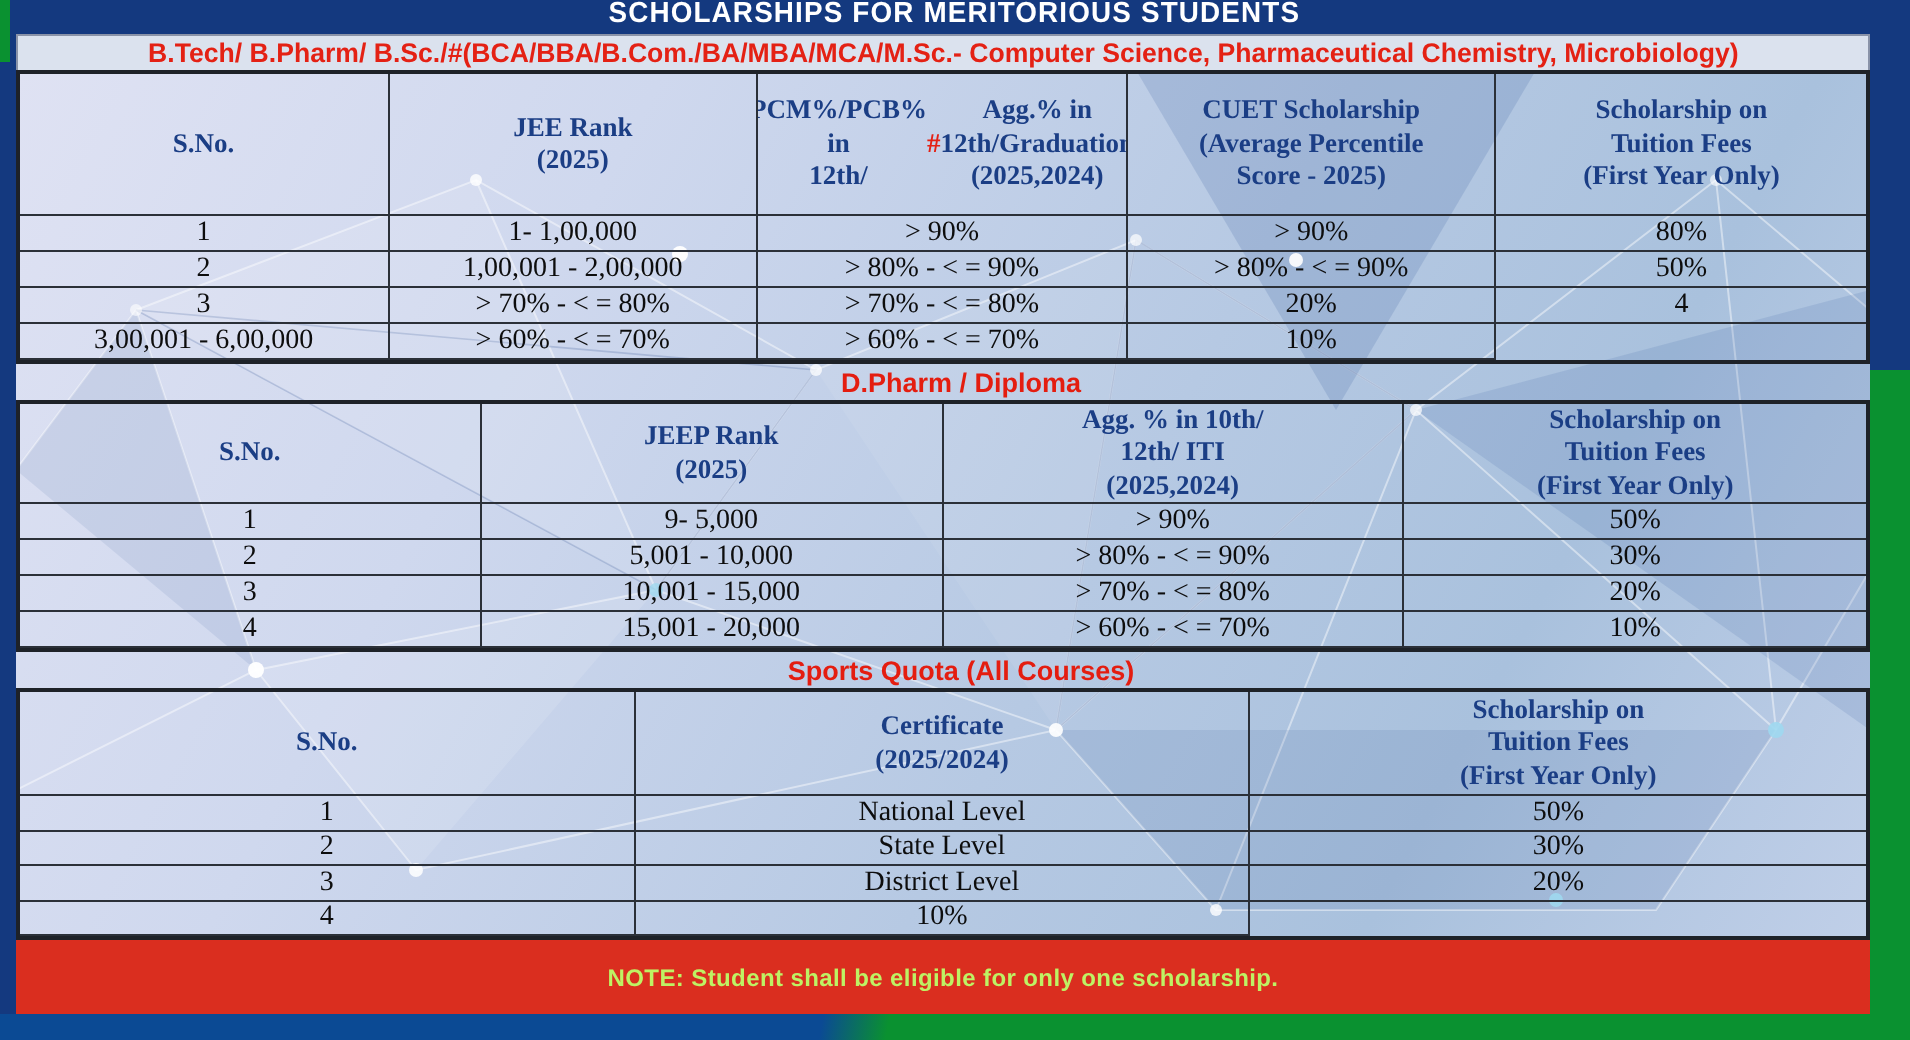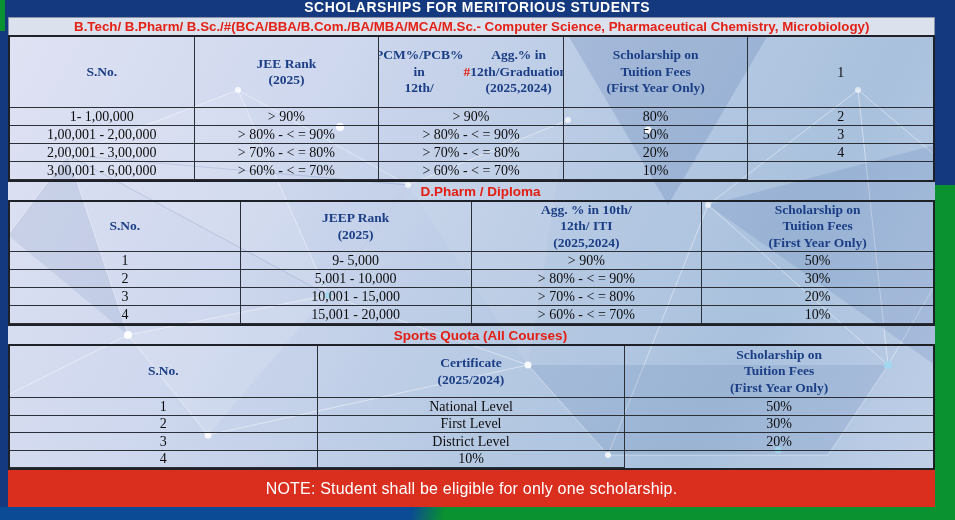--- a/index.html
+++ b/index.html
@@ -64,21 +64,21 @@
   }
   .hash { color:#e42114; }
   .section-label {
     height:18px; display:flex; align-items:center; justify-content:center;
     color:#e41d10; font-weight:bold; font-size:13.5px;margin-left:18px;
   }
   
   .note-bar {
     height:37px; background:#da2e1f; display:flex; align-items:center; justify-content:center;
   }
-  .note-bar span { color:#ffffff; font-weight:normal; font-size:16px; letter-spacing:.2px; }
+  .note-bar span { color:#bef264; font-weight:bold; font-size:12px; letter-spacing:.2px; }
 </style>
 </head>
 <body>
 
 <div class="frame">
 
   <div class="title-bar">
     <span>SCHOLARSHIPS FOR MERITORIOUS STUDENTS</span>
   </div>
   <div class="corner-green"></div>
@@ -132,35 +132,37 @@
       </svg>
 
       <div class="tbl cols5 t1">
           <div class="cell th">S.No.</div>
           <div class="cell th">JEE Rank
 (2025)</div>
           <div class="cell th hash-accent">PCM%/PCB% in
 12th/<span class="hash">#</span>Agg.% in
 12th/Graduation
 (2025,2024)</div>
+          <div class="cell th">CUET Scholarship
+(Average Percentile
+Score - 2025)</div>
           <div class="cell th">Scholarship on
 Tuition Fees
 (First Year Only)</div>
           <div class="cell td">1</div>
           <div class="cell td">1- 1,00,000</div>
           <div class="cell td">&gt; 90%</div>
           <div class="cell td">&gt; 90%</div>
           <div class="cell td">80%</div>
           <div class="cell td">2</div>
           <div class="cell td">1,00,001 - 2,00,000</div>
           <div class="cell td">&gt; 80% - &lt; = 90%</div>
           <div class="cell td">&gt; 80% - &lt; = 90%</div>
           <div class="cell td">50%</div>
           <div class="cell td">3</div>
-          <div class="cell td">2,00,001 - 3,00,000</div>
           <div class="cell td">&gt; 70% - &lt; = 80%</div>
           <div class="cell td">&gt; 70% - &lt; = 80%</div>
           <div class="cell td">20%</div>
           <div class="cell td">4</div>
           <div class="cell td">3,00,001 - 6,00,000</div>
           <div class="cell td">&gt; 60% - &lt; = 70%</div>
           <div class="cell td">&gt; 60% - &lt; = 70%</div>
           <div class="cell td">10%</div>
         </div>
 
@@ -200,21 +202,21 @@
           <div class="cell th">S.No.</div>
           <div class="cell th">Certificate
 (2025/2024)</div>
           <div class="cell th">Scholarship on
 Tuition Fees
 (First Year Only)</div>
           <div class="cell td">1</div>
           <div class="cell td">National Level</div>
           <div class="cell td">50%</div>
           <div class="cell td">2</div>
-          <div class="cell td">First Level</div>
+          <div class="cell td">State Level</div>
           <div class="cell td">30%</div>
           <div class="cell td">3</div>
           <div class="cell td">District Level</div>
           <div class="cell td">20%</div>
           <div class="cell td">4</div>
           <div class="cell td">10%</div>
         </div>
 
     </div>
 

